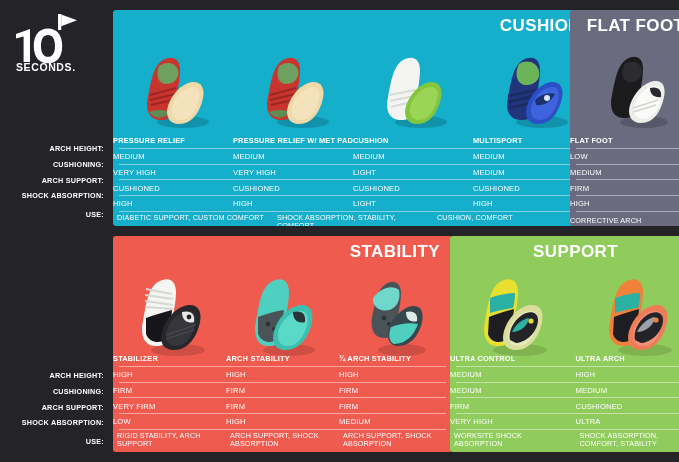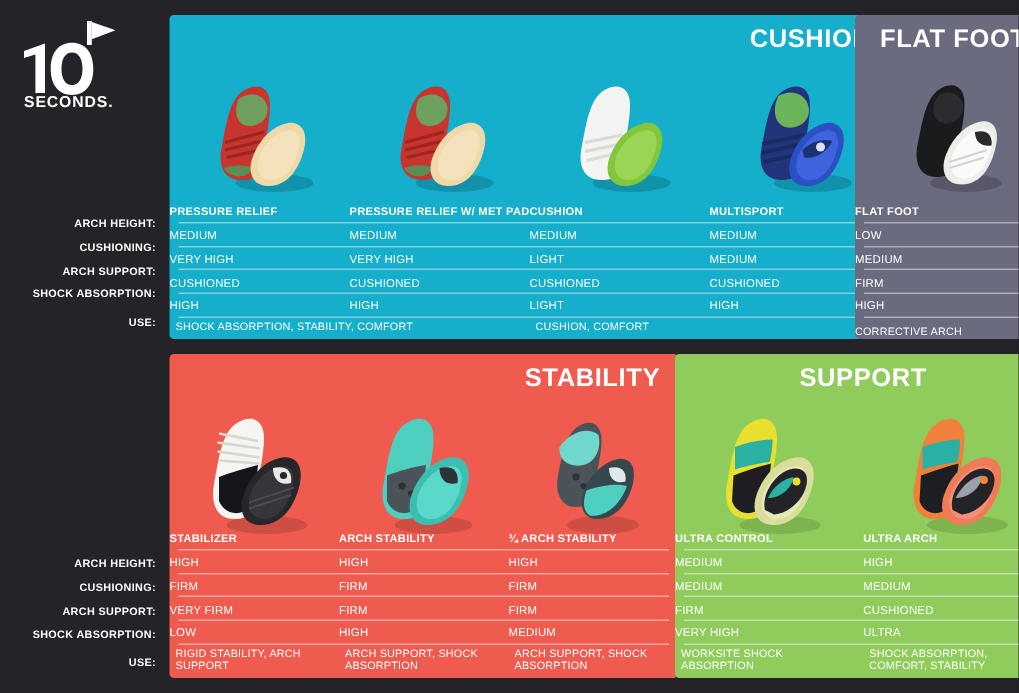--- a/index.html
+++ b/index.html
@@ -219,20 +219,23 @@
             <div class="cell">LIGHT</div>
           </div>
         <div class="col">
             <div class="cell">HIGH</div>
           </div>
       </div>
       <div class="rowline" style="top:200.5px;"></div>
 
       <div class="cols" style="top:204px;">
         <div class="col">
+            <div class="cell multi" style="padding:0 4px;">DIABETIC SUPPORT, CUSTOM COMFORT</div>
+          </div>
+        <div class="col">
             <div class="cell multi" style="padding:0 4px;">SHOCK ABSORPTION, STABILITY, COMFORT</div>
           </div>
         <div class="col">
             <div class="cell multi" style="padding:0 4px;">CUSHION, COMFORT</div>
           </div>
       </div>
     </div>
   </div>
 
   <div class="panel" id="p-flat" style="left:570px;top:10px;width:100px;height:216px;background:#6B6B80;">

